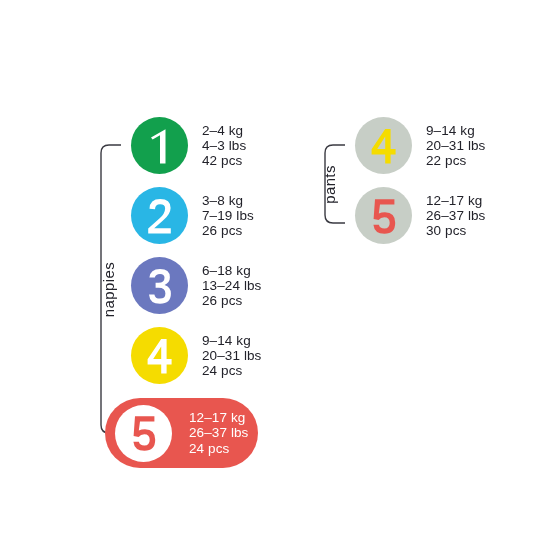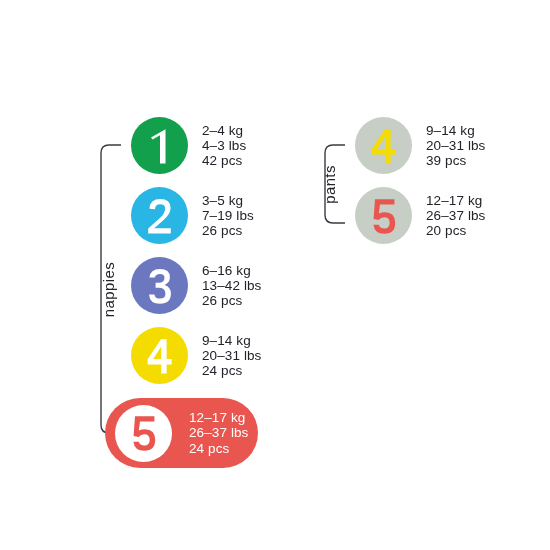--- a/index.html
+++ b/index.html
@@ -82,35 +82,35 @@
     </div>
   </div>
 
   <div class="row" style="left:131px;top:187px;">
     <div class="badge" style="background:#29b6e5;">
       <svg width="34" height="42" viewBox="0 0 34 42">
         <path d="M6.5 13.8 Q6.8 4.0 17.2 4.0 Q27.6 4.0 27.6 13.0 Q27.6 19.0 20.0 25.6 L11.2 33.2 L27.8 33.2 L27.8 38.6 L5.2 38.6 L5.2 33.6 L16.4 23.6 Q22.1 18.4 22.1 13.4 Q22.1 9.2 17.1 9.2 Q12.2 9.2 12.0 14.2 Z" fill="#ffffff"></path>
       </svg>
     </div>
     <div class="info">
-      <div>3–5 kg</div>
+      <div>3–8 kg</div>
       <div>7–19 lbs</div>
       <div>26 pcs</div>
     </div>
   </div>
 
   <div class="row" style="left:131px;top:257px;">
     <div class="badge" style="background:#6b78bf;">
       <svg width="34" height="42" viewBox="0 0 34 42">
         <path d="M6.4 12.6 Q7.2 4.0 17.0 4.0 Q26.9 4.0 26.9 12.2 Q26.9 17.6 21.6 19.9 Q27.9 21.9 27.9 28.6 Q27.9 38.8 17.0 38.8 Q6.8 38.8 6.0 29.4 L11.4 29.4 Q12.0 33.6 17.0 33.6 Q22.4 33.6 22.4 28.4 Q22.4 22.8 15.6 22.8 L12.6 22.8 L12.6 17.8 L15.4 17.8 Q21.5 17.8 21.5 12.8 Q21.5 9.0 17.0 9.0 Q12.6 9.0 11.8 12.6 Z" fill="#ffffff"></path>
       </svg>
     </div>
     <div class="info">
-      <div>6–16 kg</div>
-      <div>13–42 lbs</div>
+      <div>6–18 kg</div>
+      <div>13–24 lbs</div>
       <div>26 pcs</div>
     </div>
   </div>
 
   <div class="row" style="left:131px;top:327px;">
     <div class="badge" style="background:#f5dc00;">
       <svg width="34" height="42" viewBox="0 0 34 42">
         <path d="M18.2 4.0 L23.6 4.0 L23.6 24.0 L28.6 24.0 L28.6 29.4 L23.6 29.4 L23.6 38.6 L18.2 38.6 L18.2 29.4 L4.6 29.4 L4.6 24.2 Z M18.2 24.0 L18.2 11.6 L10.2 24.0 Z" fill="#ffffff"></path>
       </svg>
     </div>
@@ -143,30 +143,30 @@
 
   <div class="row" style="left:355px;top:117px;">
     <div class="badge" style="background:#c7cec6;">
       <svg width="34" height="42" viewBox="0 0 34 42">
         <path d="M18.2 4.0 L23.6 4.0 L23.6 24.0 L28.6 24.0 L28.6 29.4 L23.6 29.4 L23.6 38.6 L18.2 38.6 L18.2 29.4 L4.6 29.4 L4.6 24.2 Z M18.2 24.0 L18.2 11.6 L10.2 24.0 Z" fill="#f5dc00"></path>
       </svg>
     </div>
     <div class="info">
       <div>9–14 kg</div>
       <div>20–31 lbs</div>
-      <div>39 pcs</div>
+      <div>22 pcs</div>
     </div>
   </div>
 
   <div class="row" style="left:355px;top:187px;">
     <div class="badge" style="background:#c7cec6;">
       <svg width="34" height="42" viewBox="0 0 34 42">
         <path d="M8.0 4.2 L27.4 4.2 L27.4 9.6 L13.0 9.6 L11.8 18.6 Q14.4 17.2 18.0 17.2 Q28.2 17.2 28.2 27.8 Q28.2 38.8 17.4 38.8 Q7.4 38.8 6.4 29.8 L11.9 29.8 Q12.7 33.6 17.4 33.6 Q22.7 33.6 22.7 27.8 Q22.7 22.2 17.3 22.2 Q13.6 22.2 11.6 25.0 L6.6 24.0 Z" fill="#e8564f"></path>
       </svg>
     </div>
     <div class="info">
       <div>12–17 kg</div>
       <div>26–37 lbs</div>
-      <div>20 pcs</div>
+      <div>30 pcs</div>
     </div>
   </div>
 
 </div>
 
 </body></html>

